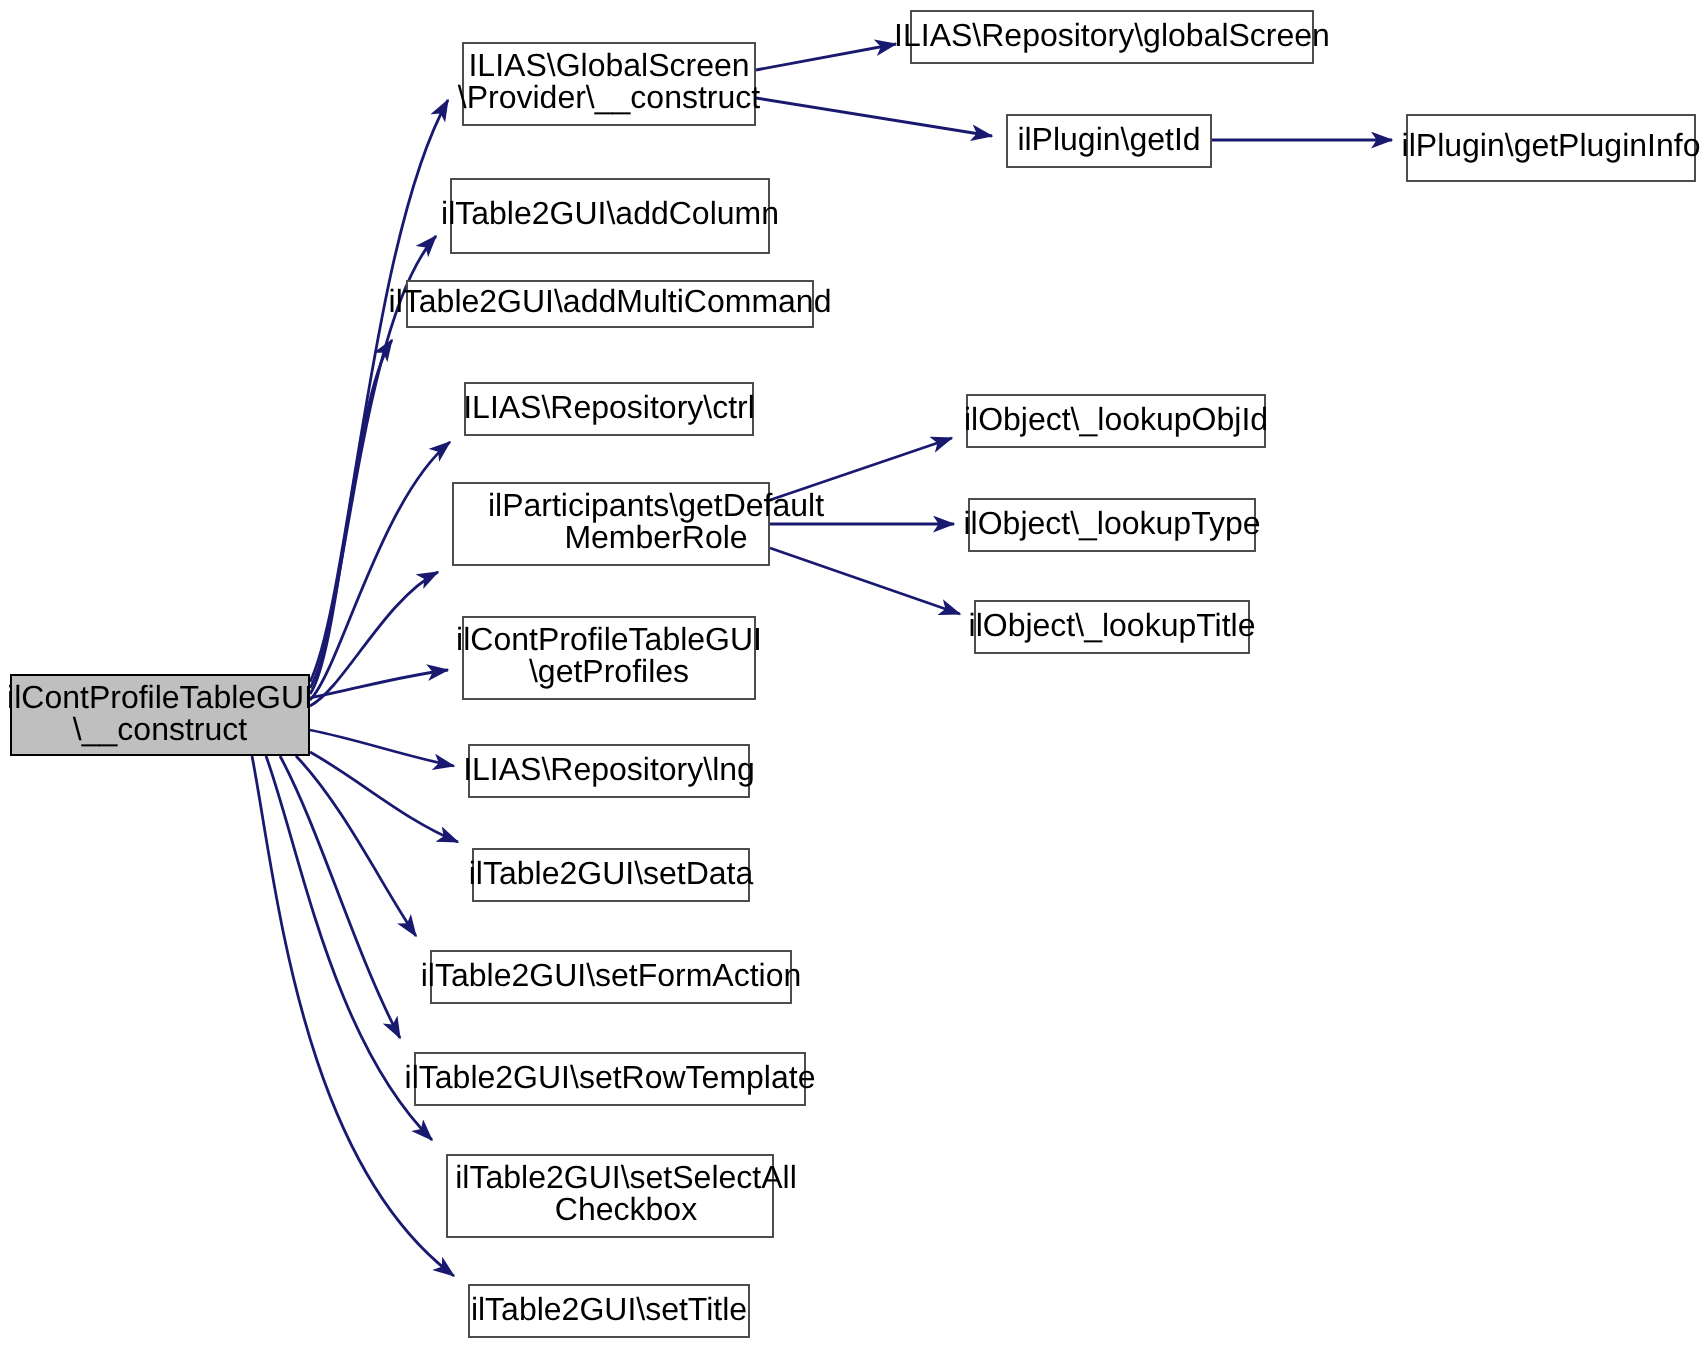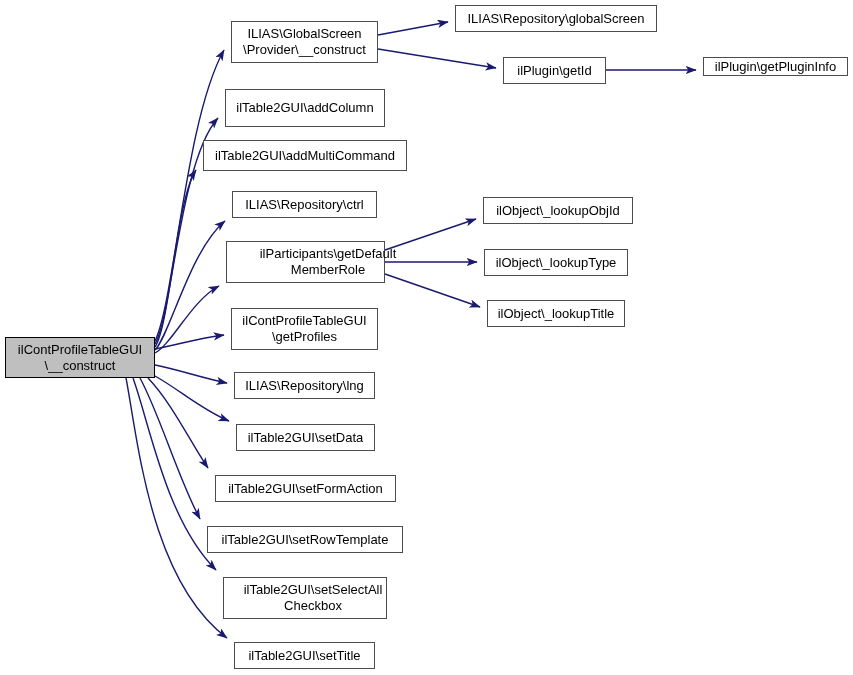--- a/index.html
+++ b/index.html
@@ -22,21 +22,21 @@
     width: 853px;
     height: 675px;
     pointer-events: none;
   }
   .node {
     position: absolute;
     box-sizing: border-box;
     border: 1px solid #4d4d4d;
     background: #ffffff;
     color: #000000;
-    font-size: 13px;
+    font-size: 16px;
     line-height: 16px;
     display: flex;
     align-items: center;
     justify-content: center;
     text-align: center;
     white-space: pre;
     letter-spacing: 0px;
   }
   .node.root {
     background: #bfbfbf;
@@ -74,23 +74,23 @@
         <path d="M 385,274 L 480,307" fill="none" stroke="#191970" stroke-width="1.4" marker-end="url(#arrow)"></path>
       </g>
   </svg>
   <div id="nodes">
       <div class="node root" style="left: 5px; top: 337px; width: 150px; height: 41px;">ilContProfileTableGUI
 \__construct</div>
       <div class="node" style="left: 231px; top: 21px; width: 147px; height: 42px;">ILIAS\GlobalScreen
 \Provider\__construct</div>
       <div class="node" style="left: 455px; top: 5px; width: 202px; height: 27px;">ILIAS\Repository\globalScreen</div>
       <div class="node" style="left: 503px; top: 57px; width: 103px; height: 27px; text-align: center;">ilPlugin\getId</div>
-      <div class="node" style="left: 703px; top: 57px; width: 145px; height: 19px;">ilPlugin\getPluginInfo</div>
+      <div class="node" style="left: 703px; top: 57px; width: 145px; height: 34px;">ilPlugin\getPluginInfo</div>
       <div class="node" style="left: 225px; top: 89px; width: 160px; height: 38px;">ilTable2GUI\addColumn</div>
-      <div class="node" style="left: 203px; top: 140px; width: 204px; height: 31px;">ilTable2GUI\addMultiCommand</div>
+      <div class="node" style="left: 203px; top: 140px; width: 204px; height: 24px;">ilTable2GUI\addMultiCommand</div>
       <div class="node" style="left: 232px; top: 191px; width: 145px; height: 27px;">ILIAS\Repository\ctrl</div>
       <div class="node" style="left: 226px; top: 241px; width: 159px; height: 42px; padding-left: 45px;">ilParticipants\getDefault
 MemberRole</div>
       <div class="node" style="left: 483px; top: 197px; width: 150px; height: 27px;">ilObject\_lookupObjId</div>
       <div class="node" style="left: 484px; top: 249px; width: 144px; height: 27px;">ilObject\_lookupType</div>
       <div class="node" style="left: 487px; top: 300px; width: 138px; height: 27px;">ilObject\_lookupTitle</div>
       <div class="node" style="left: 231px; top: 308px; width: 147px; height: 42px;">ilContProfileTableGUI
 \getProfiles</div>
       <div class="node" style="left: 234px; top: 372px; width: 141px; height: 27px;">ILIAS\Repository\lng</div>
       <div class="node" style="left: 236px; top: 424px; width: 139px; height: 27px;">ilTable2GUI\setData</div>

